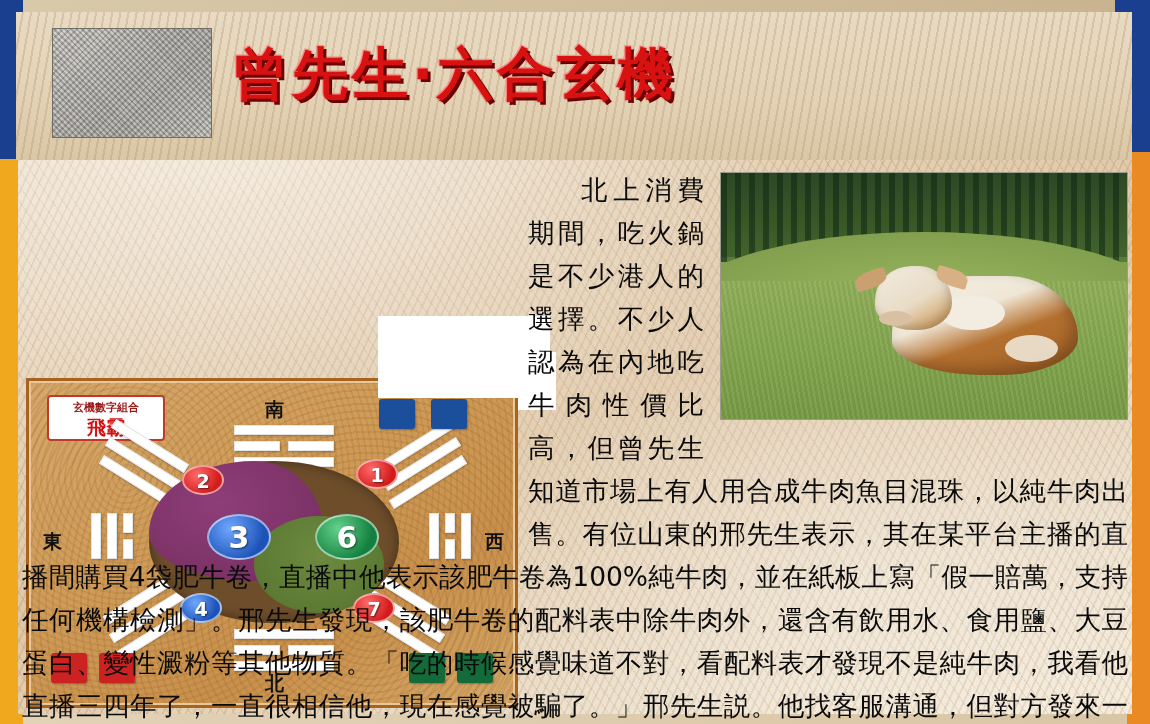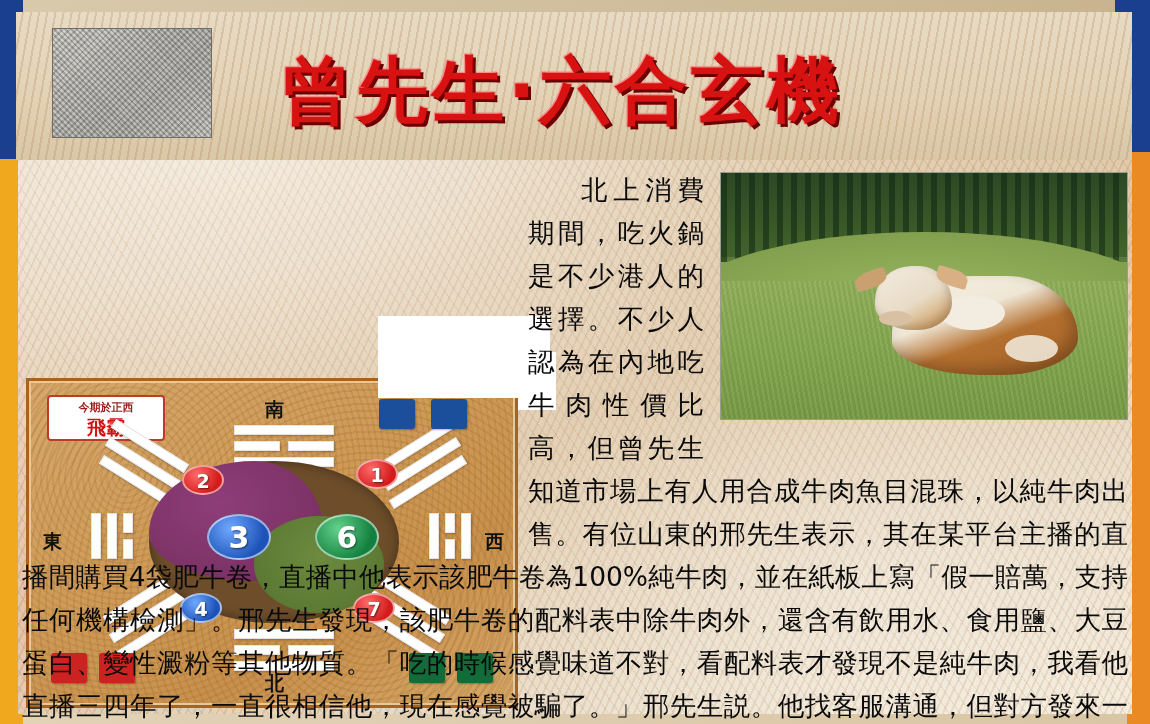--- a/index.html
+++ b/index.html
@@ -51,33 +51,32 @@
   
   .logo-box {
     position: absolute; left: 52px; top: 28px; width: 160px; height: 110px;
     background:
       repeating-linear-gradient(45deg, rgba(120,120,120,0.35) 0px, rgba(120,120,120,0.35) 2px, rgba(255,255,255,0.25) 2px, rgba(255,255,255,0.25) 4px),
       repeating-linear-gradient(-45deg, rgba(90,90,90,0.30) 0px, rgba(90,90,90,0.30) 2px, rgba(235,235,235,0.25) 2px, rgba(235,235,235,0.25) 5px),
       linear-gradient(135deg,#b9b6ae,#8e8c85 60%,#a9a79f);
     border: 1px solid #6f6d66;
   }
   .masthead {
-    position: absolute; left: 232px; top: 34px; width: 860px; height: 112px;
+    position: absolute; left: 232px; top: 18px; width: 860px; height: 112px;
     font-family: "DejaVu Sans", sans-serif;
     font-weight: bold;
-    font-size: 72px;
+    font-size: 56px;
     line-height: 112px;
     letter-spacing: 4px;
     color: #d81111;
     text-shadow:
       3px 3px 0 #6b0000,
       -1px -1px 0 #ff8a8a,
       0 0 2px #a00000;
     white-space: nowrap;
-    margin-left: 48px;
   }
 
   
   .article {
     position: absolute;
     left: 22px; top: 168px; width: 1106px;
     font-family: "DejaVu Sans", sans-serif;
     font-size: 26.5px;
     line-height: 43px;
     color: #0a0a0a;
@@ -275,21 +274,21 @@
     <div class="cow-spot1"></div>
     <div class="cow-spot2"></div>
     <div class="cow-head"></div>
     <div class="cow-ear-l"></div>
     <div class="cow-ear-r"></div>
     <div class="cow-muzzle"></div>
   </div>
 
   <div class="chart">
     <div class="chart-badge">
-      <div class="b1">今期於正西</div>
+      <div class="b1">玄機數字組合</div>
       <div class="b2">飛霸</div>
     </div>
 
     <div class="dir dir-n">南</div>
     <div class="dir dir-s">北</div>
     <div class="dir dir-e">東</div>
     <div class="dir dir-w">西</div>
 
     <div class="bar" style="left:205px; top:44px; width:100px; height:10px;"></div>
     <div class="bar" style="left:205px; top:60px; width:46px; height:10px;"></div>

